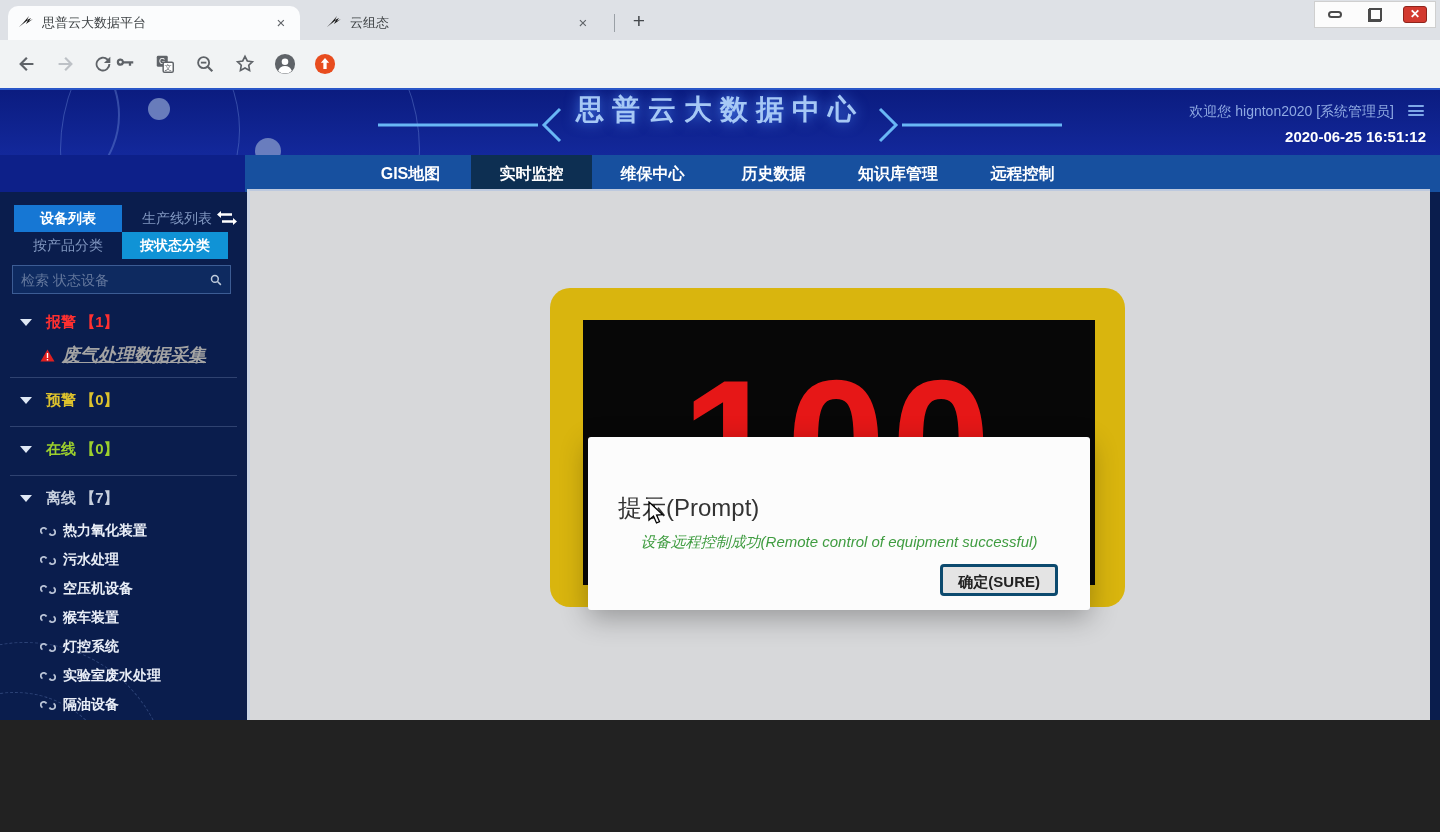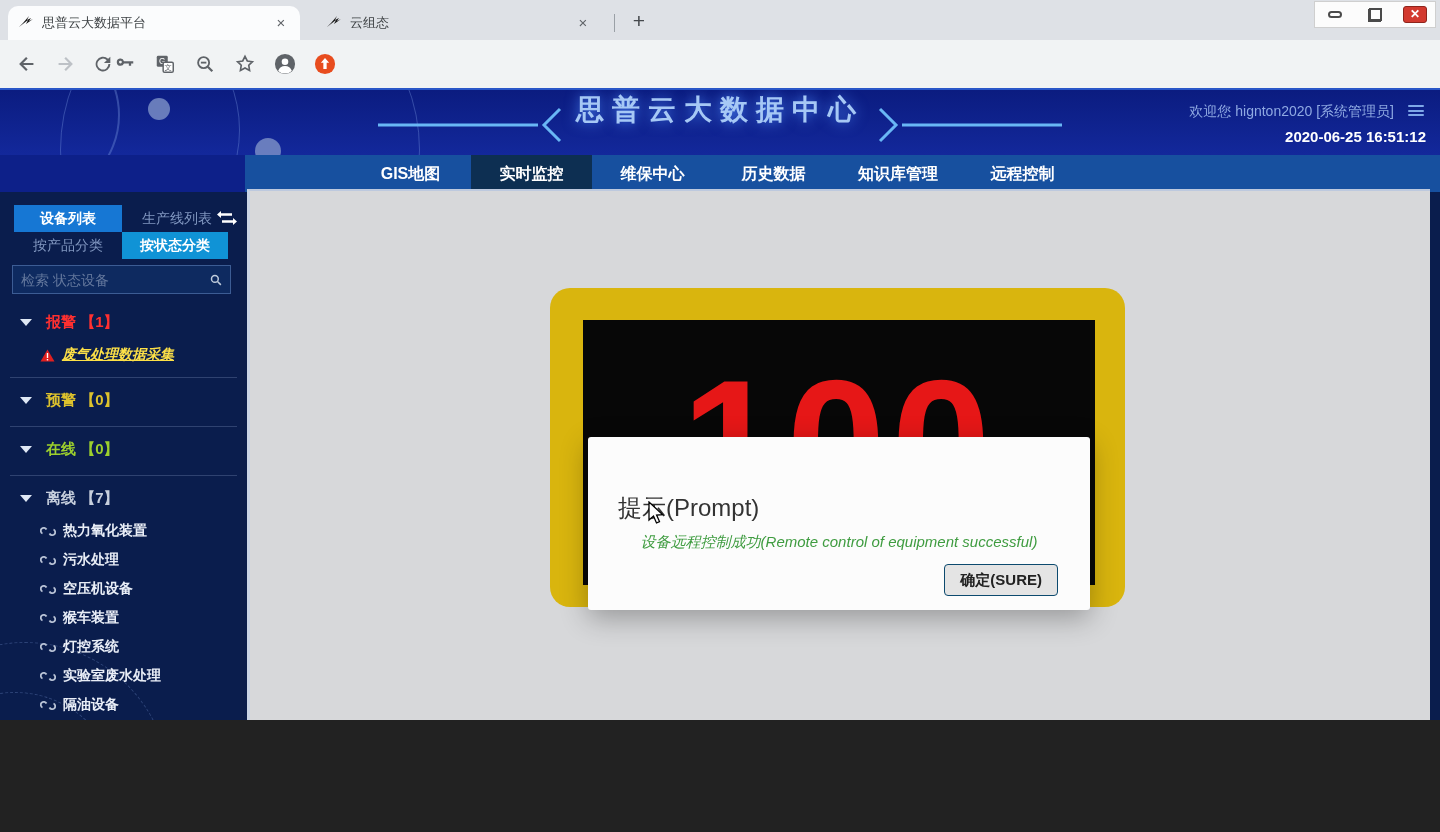--- a/index.html
+++ b/index.html
@@ -58,33 +58,33 @@
   .sb-search input::placeholder { color:#63779c; }
   .tree { position:absolute; top:108px; left:10px; right:10px; }
   .group { padding:9px 0 13px 0; border-bottom:1px solid rgba(160,180,220,0.25); }
   .group:last-child { border-bottom:none; }
   .g-head { display:flex; align-items:center; padding-left:10px; font-size:15px; font-weight:bold; height:26px; }
   .chev { width:0; height:0; border-left:6px solid transparent; border-right:6px solid transparent; border-top:7px solid #dfe8f5; margin-right:14px; }
   .g-alarm { color:#ff3030; } .g-warn { color:#ddc22d; } .g-online { color:#9ccf2d; } .g-offline { color:#c7cfdd; }
   .g-items { padding-left:30px; }
   .dev-item { display:flex; align-items:center; margin-top:11px; font-size:14px; color:#e9eef7; font-weight:bold; height:18px; }
   .dev-item svg { margin-right:7px; flex:0 0 auto; }
-  .alarm-link { color:#fde047; font-style:italic; text-decoration:underline; font-weight:bold; font-size:14px; }
+  .alarm-link { color:#a3a3a3; font-style:italic; text-decoration:underline; font-weight:bold; font-size:18px; }
   .sb-deco { position:absolute; border:1px dashed rgba(130,160,220,0.3); border-radius:50%; }
 
   
   .main { position:absolute; top:189px; left:247px; width:1183px; height:643px; background:#d7d8da; border-left:3px solid #c9d4e6; border-top:2px solid #bdc9de; }
   .device-frame { position:absolute; left:300px; top:97px; width:575px; height:319px; background:#d9b50e; border-radius:20px; }
   .device-screen { position:absolute; left:33px; top:32px; width:512px; height:265px; background:#070707; overflow:hidden; }
   .device-value { margin-top:34px; text-align:center; font-size:178px; line-height:1; font-weight:bold; color:#e61717; letter-spacing:6px; }
 
   .dialog { position:absolute; left:338px; top:246px; width:502px; height:173px; background:#fcfcfc; border-radius:3px; box-shadow:0 8px 28px rgba(0,0,0,0.3); }
   .dlg-title { position:absolute; left:30px; top:55px; font-size:24px; color:#333; }
   .dlg-msg { position:absolute; left:0; right:0; top:96px; text-align:center; font-size:15px; color:#3f9c40;font-style:italic; }
-  .dlg-btn { position:absolute; right:32px; top:127px; height:32px; padding:0 15px; background:#e4e4e4; border:1px solid #0c4a6e; border-radius:4px; font-size:15px; font-weight:bold; color:#222; line-height:30px; }
+  .dlg-btn { position:absolute; right:32px; top:127px; height:32px; padding:0 15px; background:#e4e4e4; border:3px solid #0c4a6e; border-radius:4px; font-size:15px; font-weight:bold; color:#222; line-height:30px; }
   .cursor { position:absolute; left:398px; top:310px; }
 </style>
 </head>
 <body>
 
 <div class="screen">
 
   <div class="tabstrip">
     <div class="tab active">
       <svg class="fav" viewBox="0 0 16 16">

